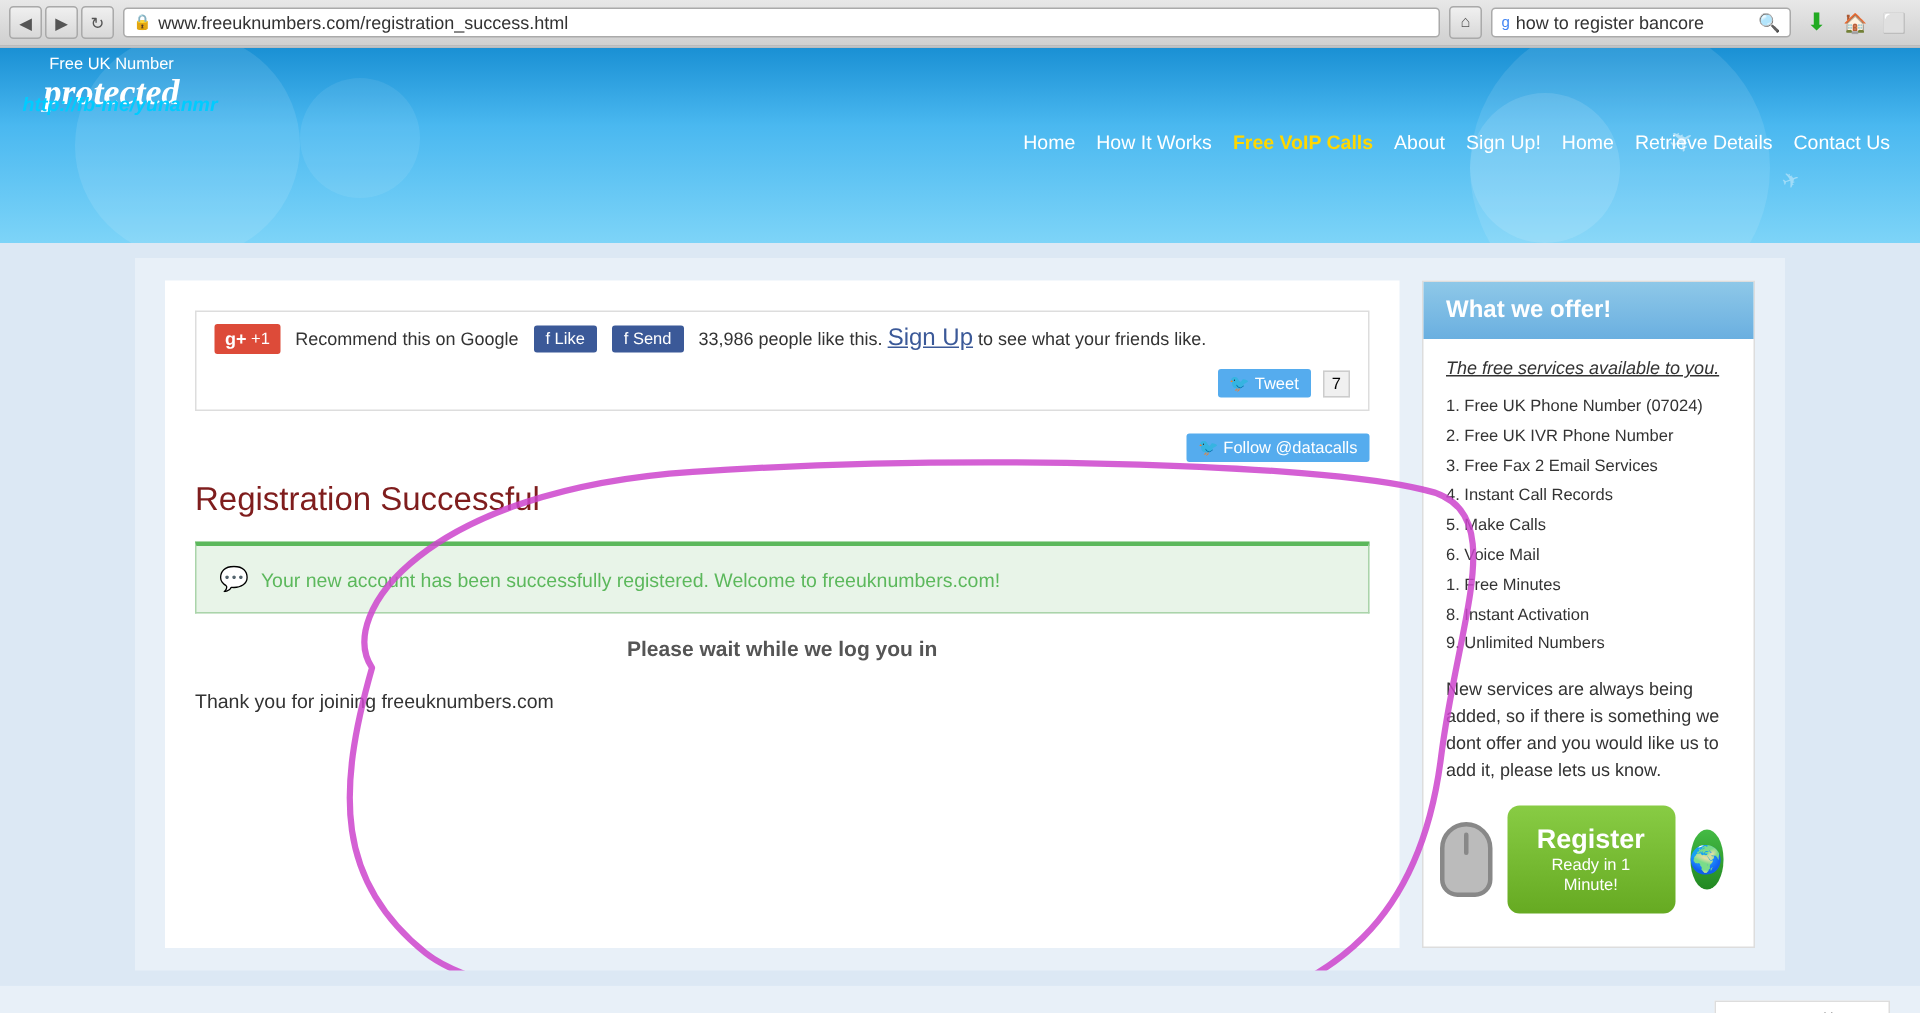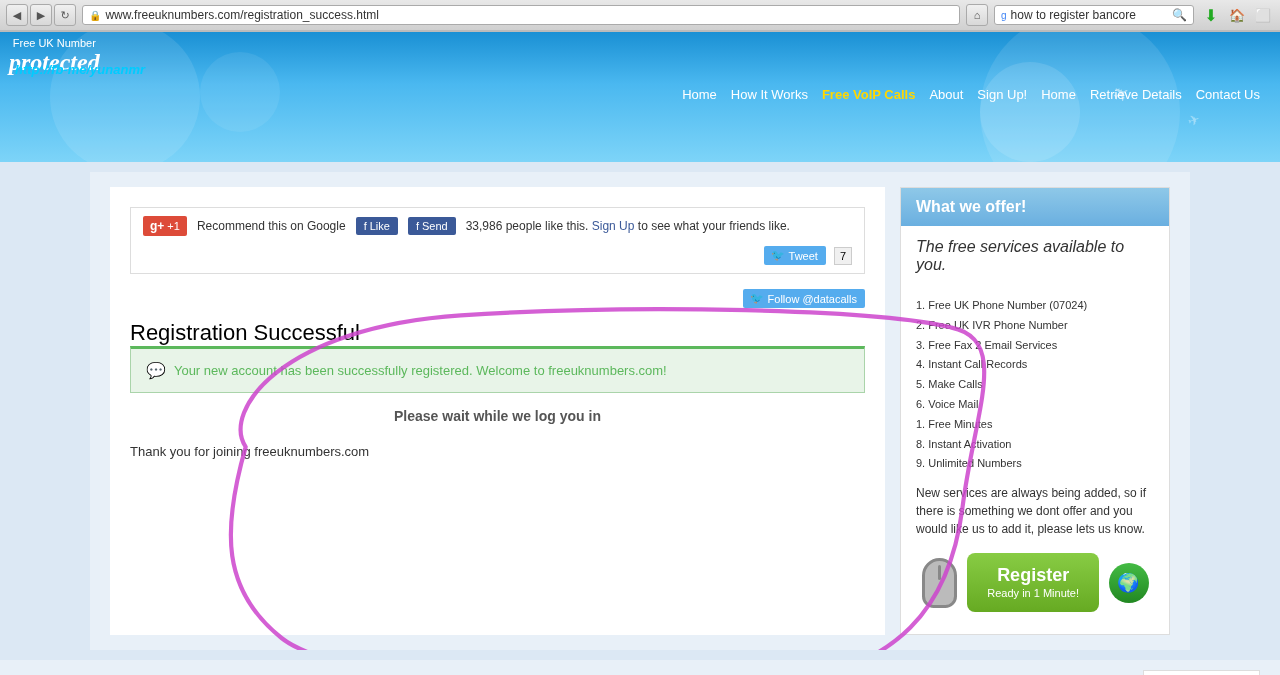--- a/index.html
+++ b/index.html
@@ -123,21 +123,21 @@
       display: flex; align-items: center; gap: 3px;
       background: #3b5998;
       color: white;
       border: none;
       padding: 3px 8px;
       font-size: 11px;
       cursor: pointer;
       border-radius: 2px;
     }
     .fb-count-text { font-size: 12px; color: #333; }
-    .fb-signup { color: #3b5998; cursor: pointer; font-size: 12px; }
+    .fb-signup { color: #3b5998; cursor: pointer; text-decoration: underline; font-size: 16px; }
     .tweet-btn {
       display: flex; align-items: center; gap: 3px;
       background: #55acee;
       color: white;
       border: none;
       padding: 3px 8px;
       font-size: 11px;
       cursor: pointer;
       border-radius: 2px;
       margin-left: auto;
@@ -156,21 +156,22 @@
       padding: 3px 8px;
       font-size: 11px;
       cursor: pointer;
       border-radius: 2px;
     }
 
     
     .reg-title {
       font-size: 22px;
       font-weight: normal;
-      color: #000000;
+      color: #7f1d1d;
+      margin-bottom: 15px;
     }
     .success-message {
       background: #e8f4e8;
       border: 1px solid #aad4aa;
       border-top: 3px solid #5cb85c;
       padding: 12px 15px;
       color: #5cb85c;
       font-size: 13px;
       margin-bottom: 15px;
       display: flex;
@@ -184,40 +185,41 @@
       margin-bottom: 20px;
       font-size: 14px;
     }
     .thank-you-text {
       color: #333;
       font-size: 13px;
       margin-top: 10px;
     }
 
     
-    .right-col { width: 270px; }
+    .right-col { width: 222px; }
     .offer-box {
       background: white;
       border: 1px solid #ddd;
     }
     .offer-header {
       background: linear-gradient(to bottom, #8ec8e8, #6aafe0);
       padding: 10px 15px;
       color: white;
       font-size: 16px;
       font-weight: bold;
     }
     .offer-content {
       padding: 12px 15px;
     }
     .offer-intro {
       font-style: italic;
       color: #333;
-      margin-bottom: 22px;
-      font-size: 16px;
+      margin-bottom: 10px;
+      font-size: 12px;
+      text-decoration: underline;
     }
     .offer-note {
       font-size: 12px;
       color: #333;
       margin-bottom: 15px;
       line-height: 1.5;
     }
     .register-btn-area {
       display: flex;
       align-items: center;
@@ -314,21 +316,21 @@
   <div class="site-header">
 
     <div style="position:absolute;top:-10px;left:50px;width:150px;height:150px;background:rgba(255,255,255,0.1);border-radius:50%;"></div>
     <div style="position:absolute;top:20px;left:200px;width:80px;height:80px;background:rgba(255,255,255,0.08);border-radius:50%;"></div>
     <div style="position:absolute;top:-20px;right:100px;width:200px;height:200px;background:rgba(255,255,255,0.1);border-radius:50%;"></div>
     <div style="position:absolute;bottom:0;right:200px;width:100px;height:100px;background:rgba(255,255,255,0.12);border-radius:50%;"></div>
 
     <div style="position:absolute;top:50px;right:150px;color:white;opacity:0.5;font-size:20px;transform:rotate(-30deg);">✈</div>
     <div style="position:absolute;top:80px;right:80px;color:white;opacity:0.4;font-size:14px;transform:rotate(-20deg);">✈</div>
 
-    <div style="position:absolute;top:5px;left:9px;">
+    <div style="position:absolute;top:5px;left:29px;">
       <div style="font-size:11px;color:white;text-align:center;">Free UK Number</div>
       <div style="font-size:24px;color:white;font-style:italic;font-weight:bold;font-family:'Times New Roman',serif;">protected</div>
     </div>
     <div style="position:absolute;top:30px;left:15px;font-size:13px;color:#00ccff;font-style:italic;font-weight:bold;">http://fb-me/yunanmr</div>
 
     <div class="nav-bar">
       <a class="nav-item">Home</a>
       <a class="nav-item">How It Works</a>
       <a class="nav-item active">Free VoIP Calls</a>
       <a class="nav-item">About</a>

